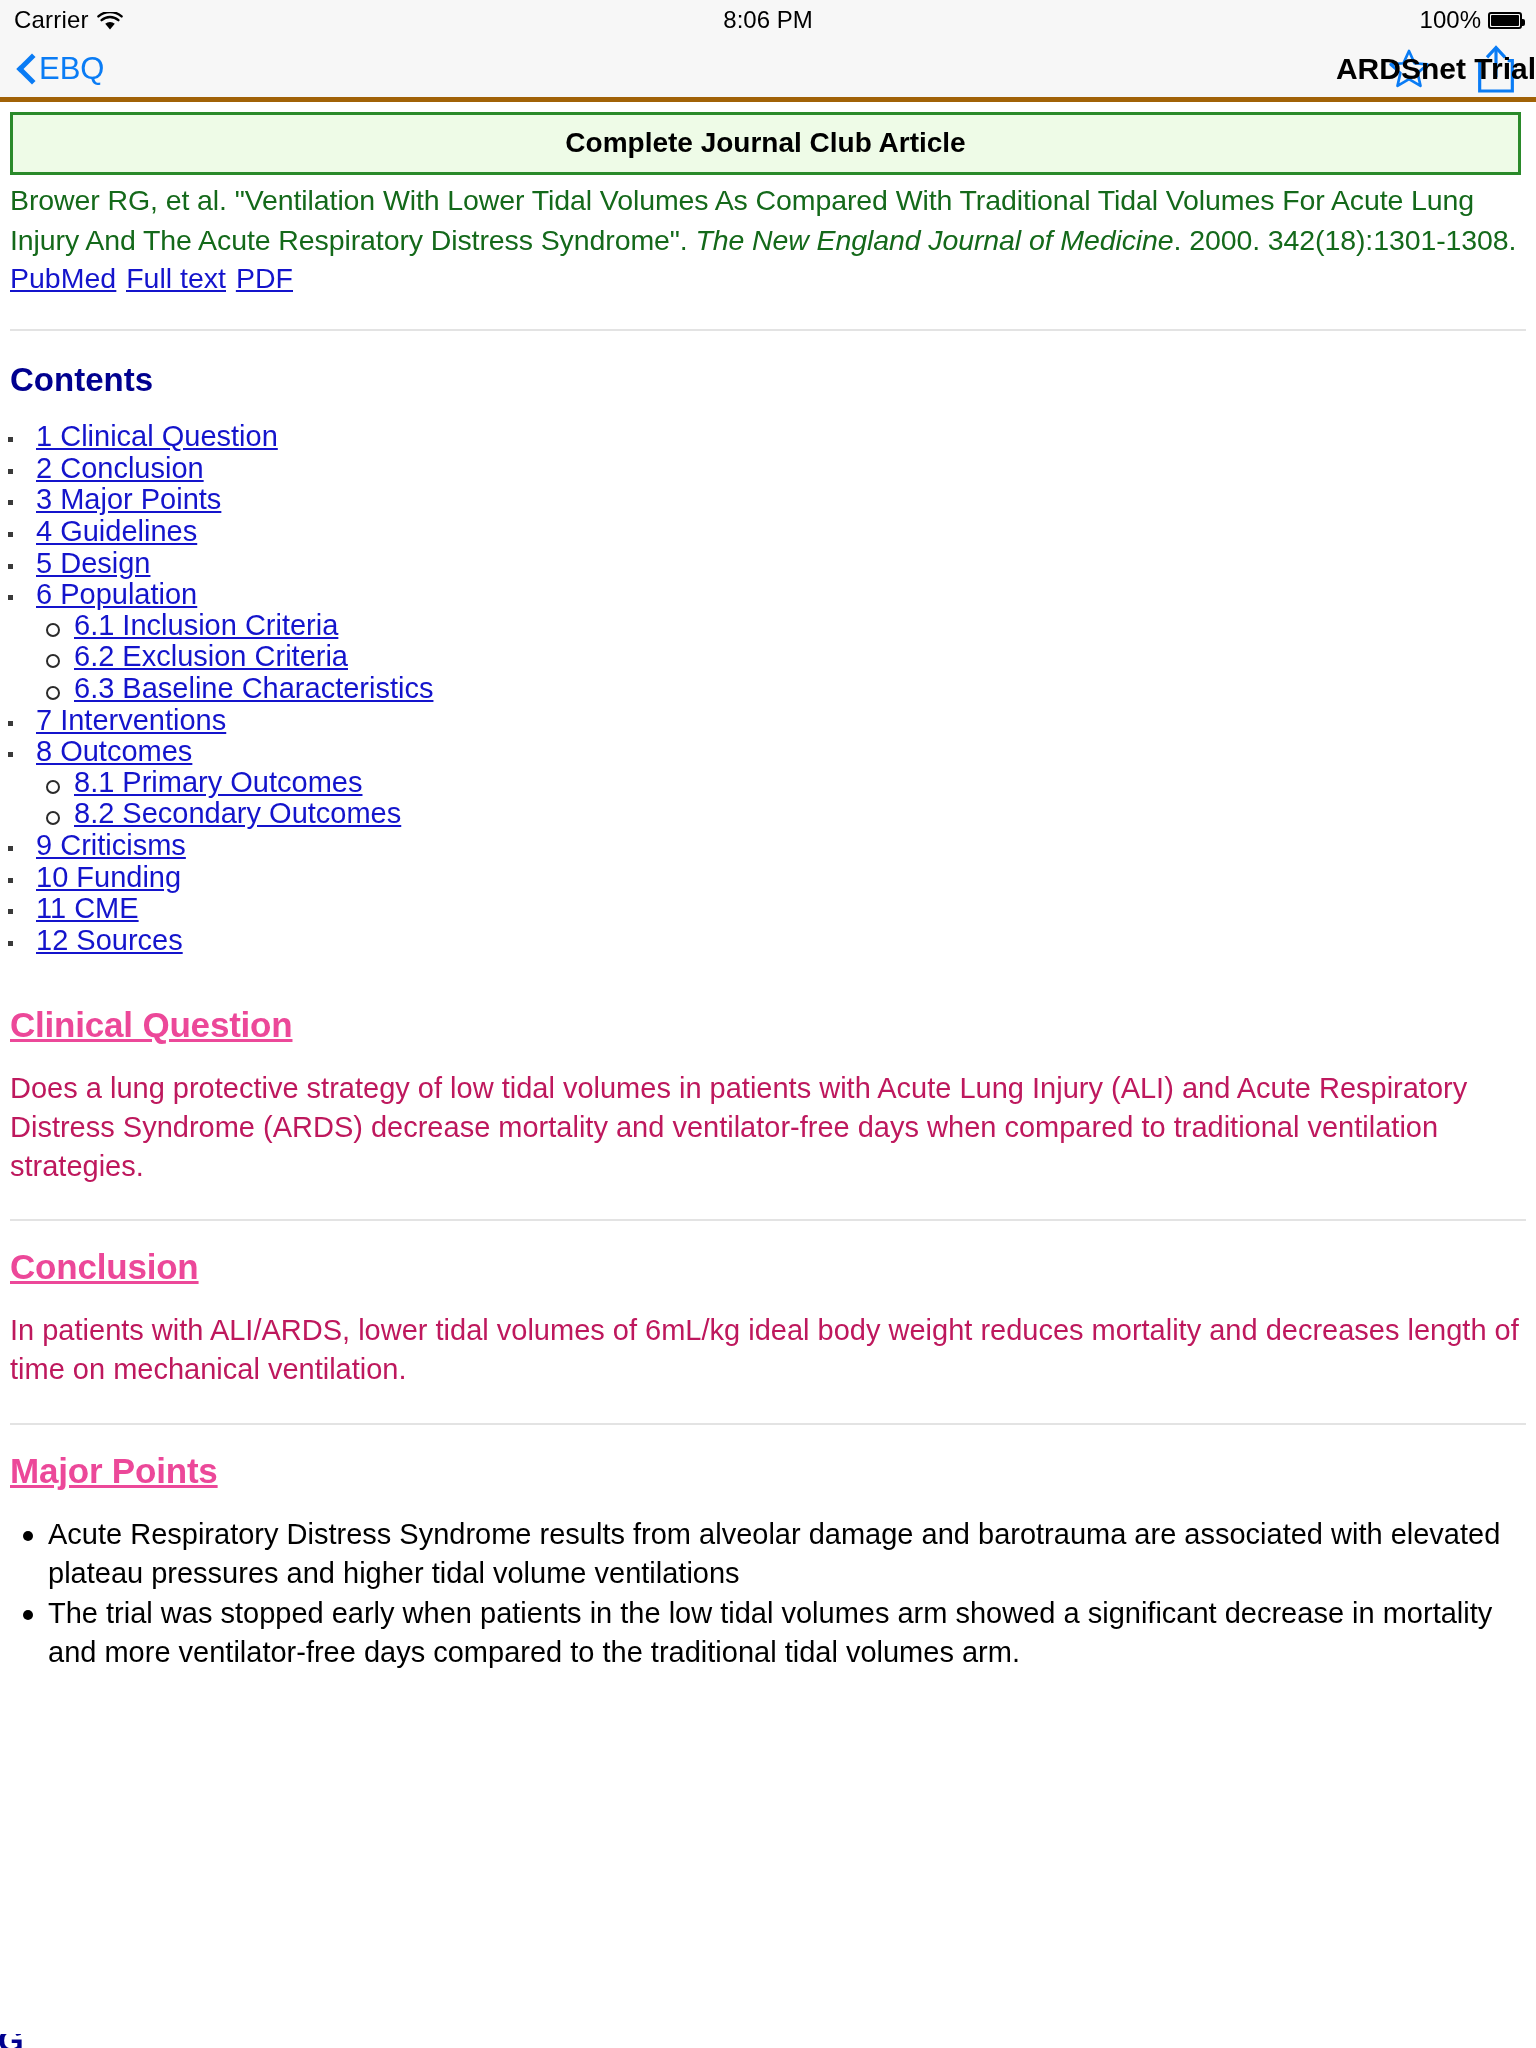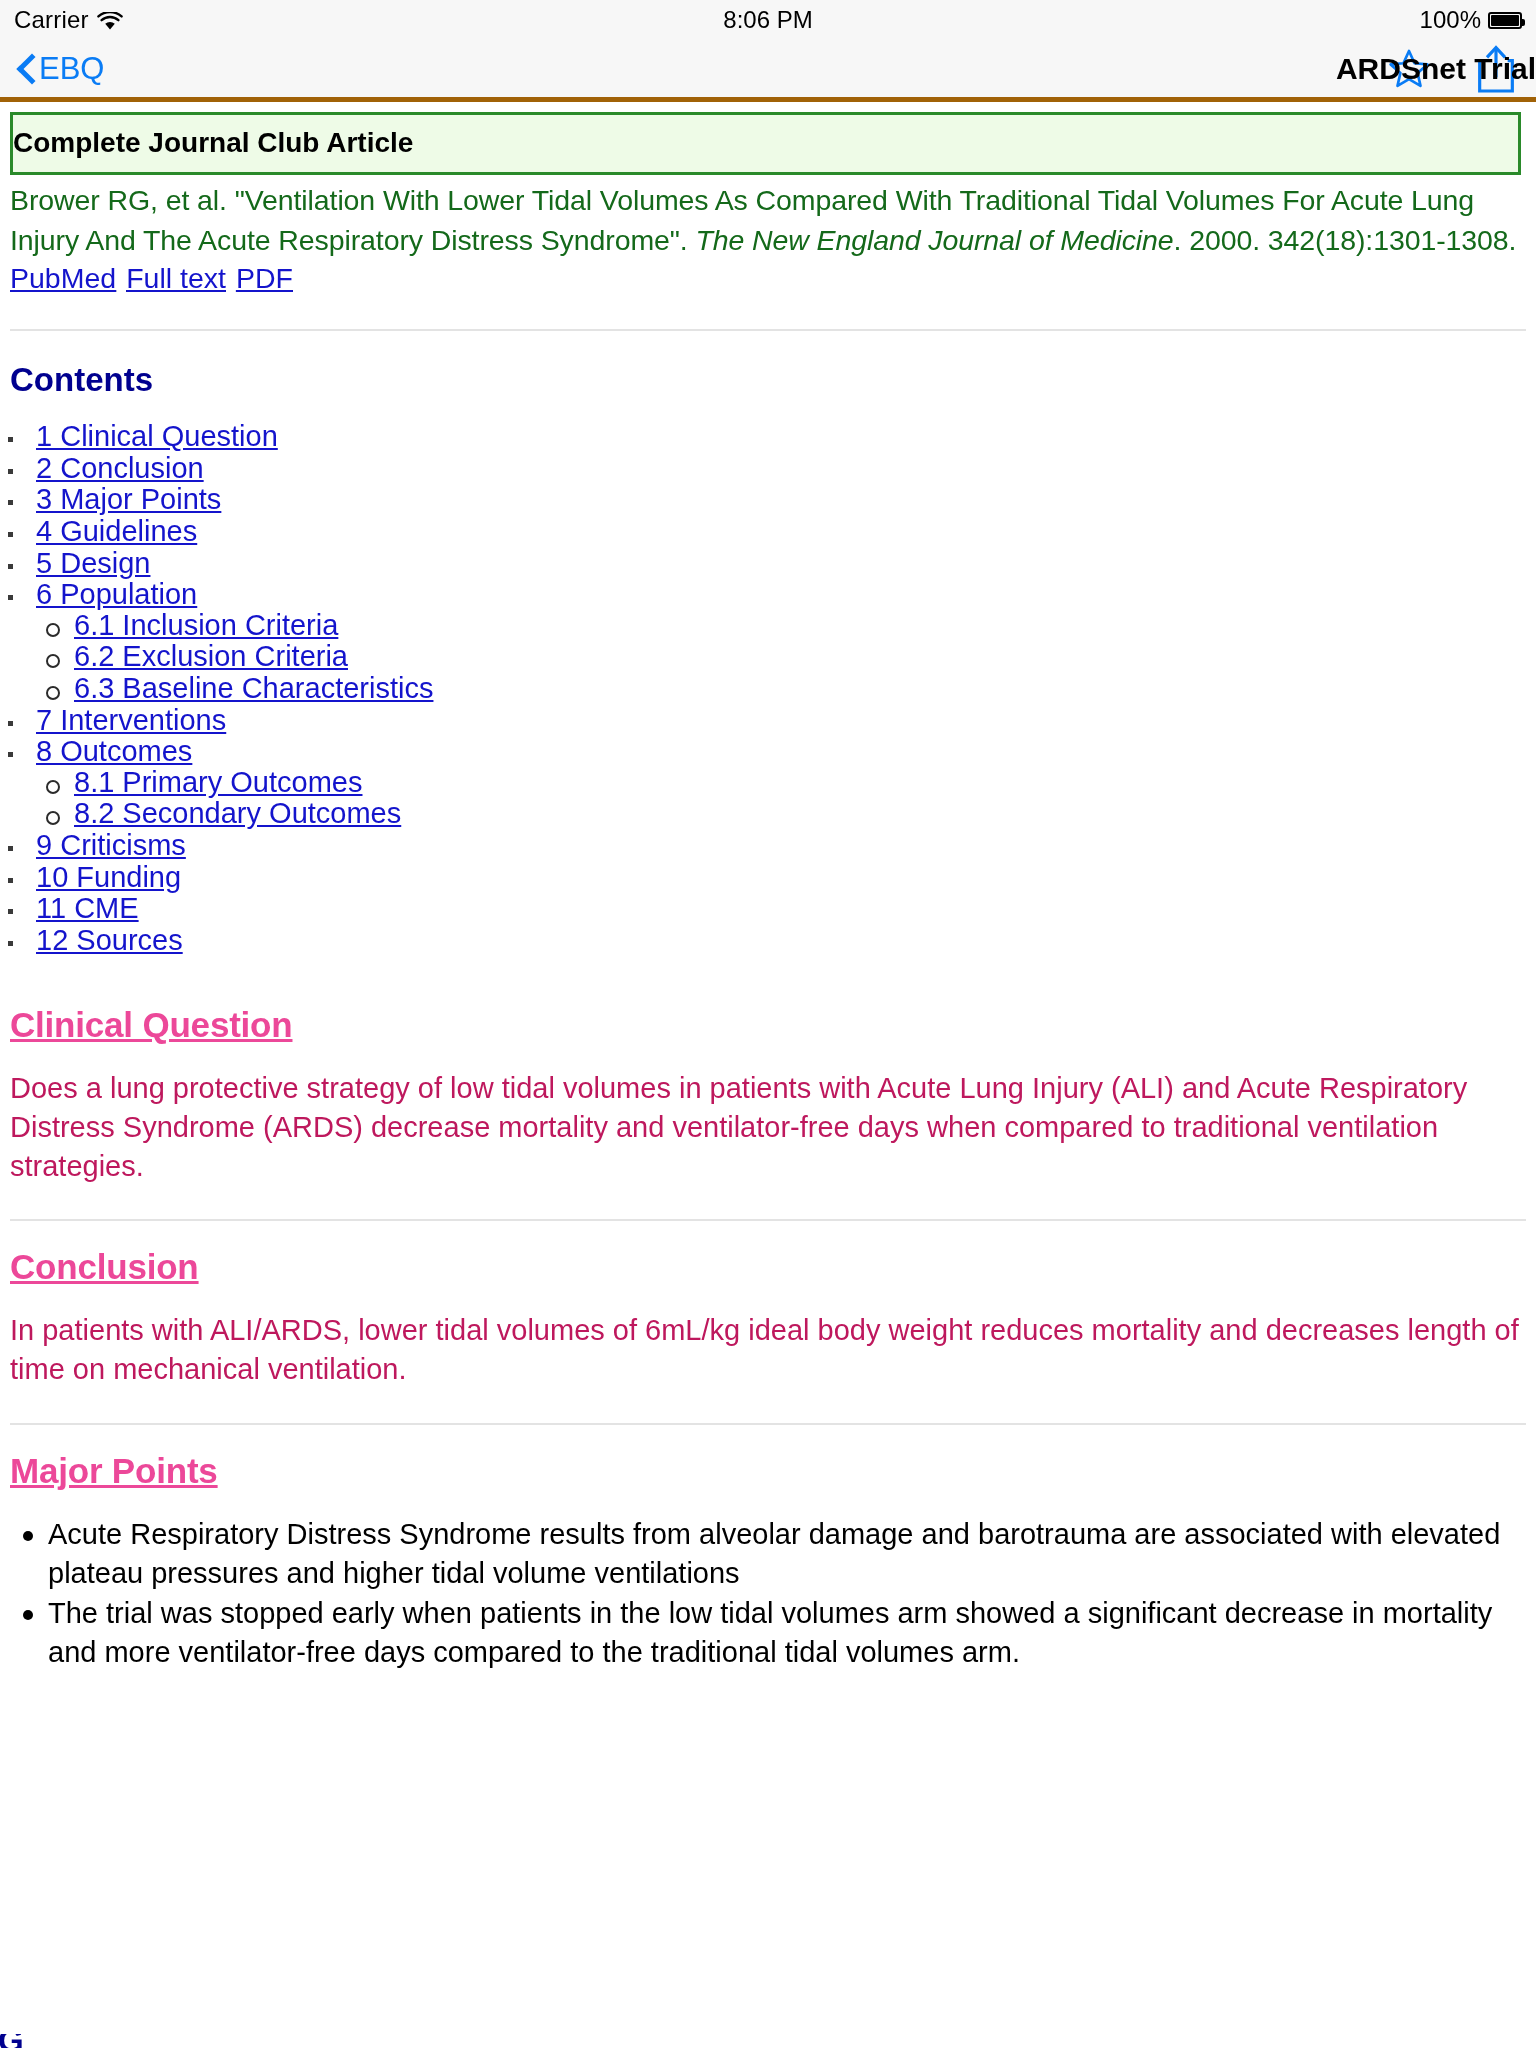--- a/index.html
+++ b/index.html
@@ -73,20 +73,21 @@
   .nav-actions { margin-left: auto; display: flex; align-items: center; gap: 42px; }
   .nav-icon { cursor: pointer; line-height: 0; }
 
   
   .content { padding: 0 10px; }
 
   .jc-banner {
     margin: 10px 5px 0 0;
     border: 3px solid #2a8a2a;
     background: #eefbe7;
+    text-align: center;
     font-size: 28px;
     font-weight: 700;
     color: #000;
     padding: 12px 0 13px 0;
   }
 
   .citation {
     color: #14691a;
     font-size: 28.5px;
     line-height: 1.39;

